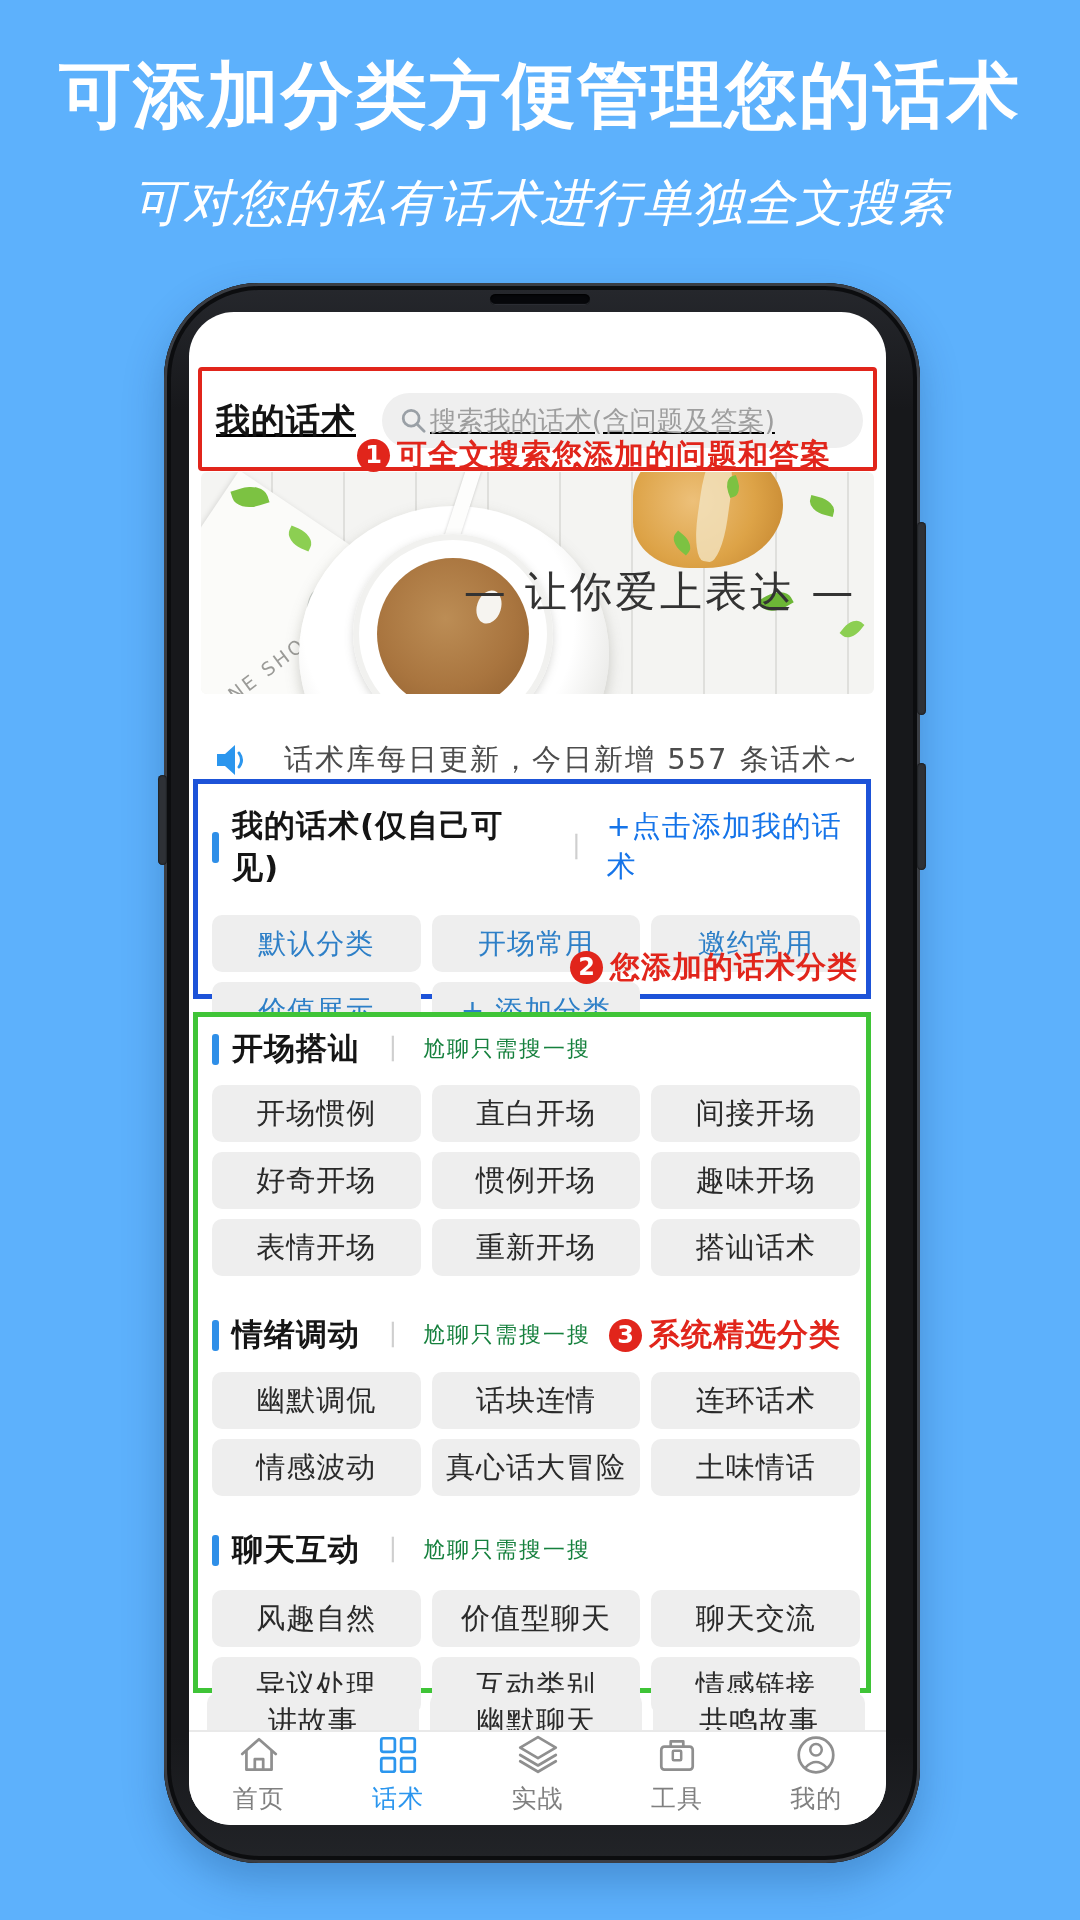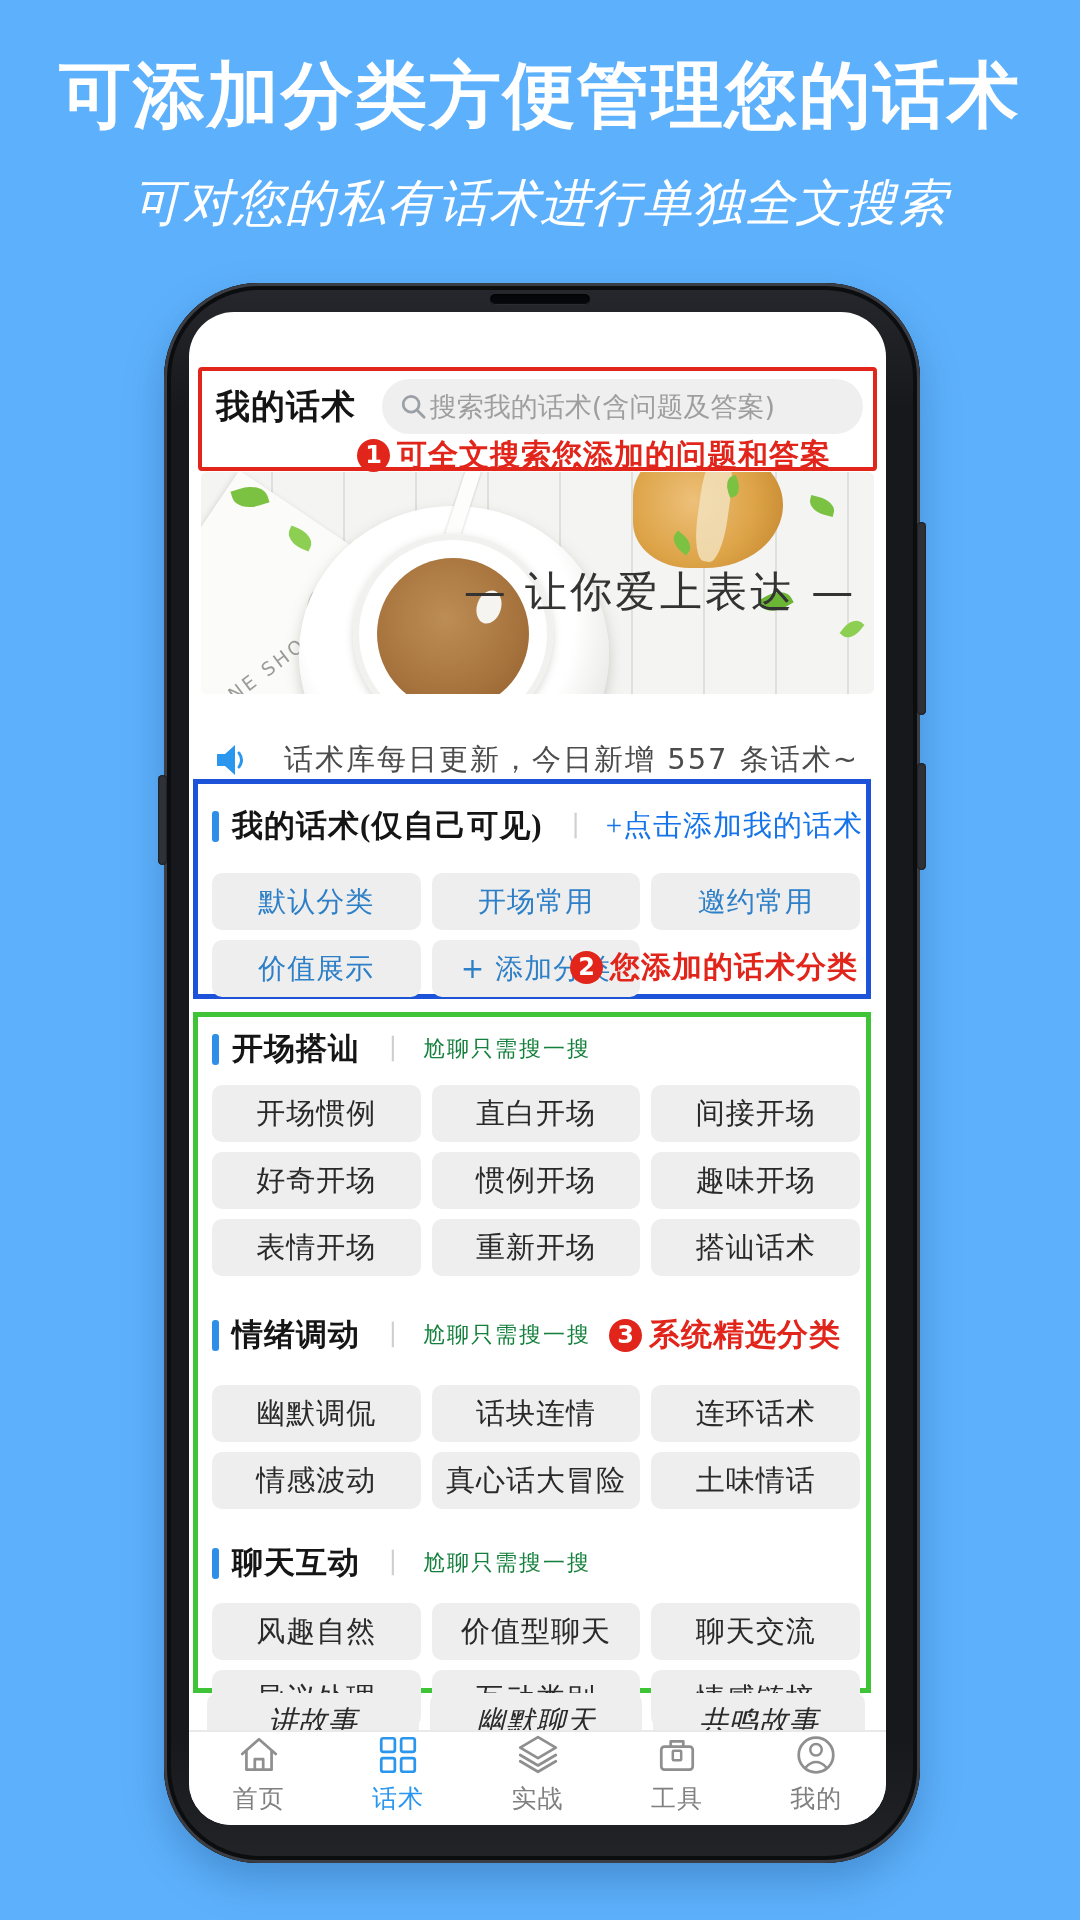--- a/index.html
+++ b/index.html
@@ -22,21 +22,21 @@
   .sb-pwr{right:-6px;top:480px;width:9px;height:107px;}
   .grille{position:absolute;left:326px;top:11px;width:100px;height:11px;border-radius:6px;
     background:#06070a;box-shadow:inset 0 1px 2px #000, inset 0 -1px 1px #33363b;}
 
   .screen{position:absolute;left:25px;top:29px;width:697px;height:1513px;background:#ffffff;
     border-radius:45px 45px 42px 42px;overflow:hidden;}
 
   
   .red-box{position:absolute;left:9px;top:55px;width:671px;height:96px;
     border:4px solid #e1251b;border-radius:4px;background:#fff;}
-  .hdr-row{position:absolute;left:10px;top:8px;width:651px;height:55px;display:flex;align-items:center;}
+  .hdr-row{position:absolute;left:10px;top:22px;width:651px;height:55px;display:flex;align-items:center;text-decoration:underline;}
   .app-title{font-size:34px;font-weight:bold;color:#141414;margin-left:4px;letter-spacing:1px;}
   .search-pill{margin-left:26px;flex:1;height:55px;background:#efefef;border-radius:28px;
     display:flex;align-items:center;padding:0 18px;box-sizing:border-box;}
   .search-pill input{border:none;outline:none;background:transparent;font-size:27px;color:#555;
     width:100%;font-family:inherit;}
   .search-pill input::placeholder{color:#9e9e9e;}
   .callout{display:flex;align-items:center;}
   .badge{display:inline-block;min-width:33px;height:33px;border-radius:50%;background:#e1251b;
     color:#fff;font-size:24px;font-weight:bold;text-align:center;line-height:33px;margin-right:7px;flex:0 0 auto;}
   .callout-text{color:#e1251b;font-size:30px;font-weight:bold;letter-spacing:1px;white-space:nowrap;}
@@ -90,35 +90,35 @@
   .accent{width:7px;height:31px;border-radius:3px;background:#2f8fe8;margin-right:13px;flex:0 0 auto;}
   .sec-title{font-size:31px;font-weight:bold;color:#151515;letter-spacing:1px;}
   .divider{font-size:27px;color:#cfcfcf;margin:0 16px 0 20px;}
   .sec-sub{font-size:22px;color:#15803d;letter-spacing:2px;}
   .add-link{font-size:29px;color:#1574e9;letter-spacing:1px;cursor:pointer;}
 
   .grid{display:grid;grid-template-columns:repeat(3,1fr);gap:10px 11px;padding:0 6px 0 14px;}
   .cat-btn{height:57px;background:#eeeeee;border-radius:10px;display:flex;align-items:center;
     justify-content:center;font-size:29px;color:#2a2a2a;letter-spacing:1px;cursor:pointer;}
   .blue-box .cat-btn{color:#2d7fc7;font-size:28px;}
-  .blue-box .sec-head{margin:21px 0 0 14px;font-family:Liberation Serif, serif;}
+  .blue-box .sec-head{margin:21px 0 0 14px;}
   .blue-box .grid{margin-top:26px;}
   .callout-2{position:absolute;right:8px;bottom:6px;}
 
   .green-box .sec-head{margin-left:14px;}
   .gh1{margin-top:11px;}
   .g1{margin-top:15px;}
   .gh2{margin-top:38px;}
-  .g2{margin-top:29px;}
+  .g2{margin-top:16px;}
   .gh3{margin-top:33px;}
   .g3{margin-top:19px;}
   .callout-3{margin-left:18px;}
   .callout-3 .callout-text{font-size:31px;}
 
-  .overflow-grid{position:absolute;left:4px;top:1381px;width:678px;box-sizing:border-box;font-style:italic;}
+  .overflow-grid{position:absolute;left:4px;top:1381px;width:678px;box-sizing:border-box;}
 
   
   .tabbar{position:absolute;left:0;bottom:0;width:697px;height:93px;background:#ffffff;
     border-top:2px solid #e9e9e9;display:flex;z-index:5;}
   .tab{flex:1;display:flex;flex-direction:column;align-items:center;justify-content:flex-start;
     padding-top:1px;color:#8f8f8f;cursor:pointer;}
   .tab .tab-label{font-size:25px;margin-top:5px;color:#808080;letter-spacing:1px;}
   .tab.active{color:#2b96ee;}
   .tab.active .tab-label{color:#2b96ee;}
   .ticon{width:44px;height:44px;}

